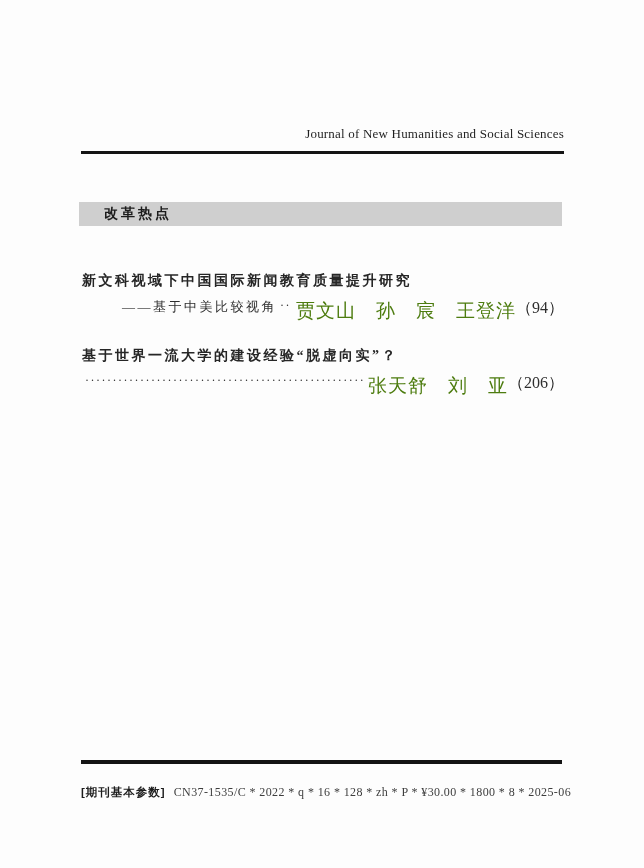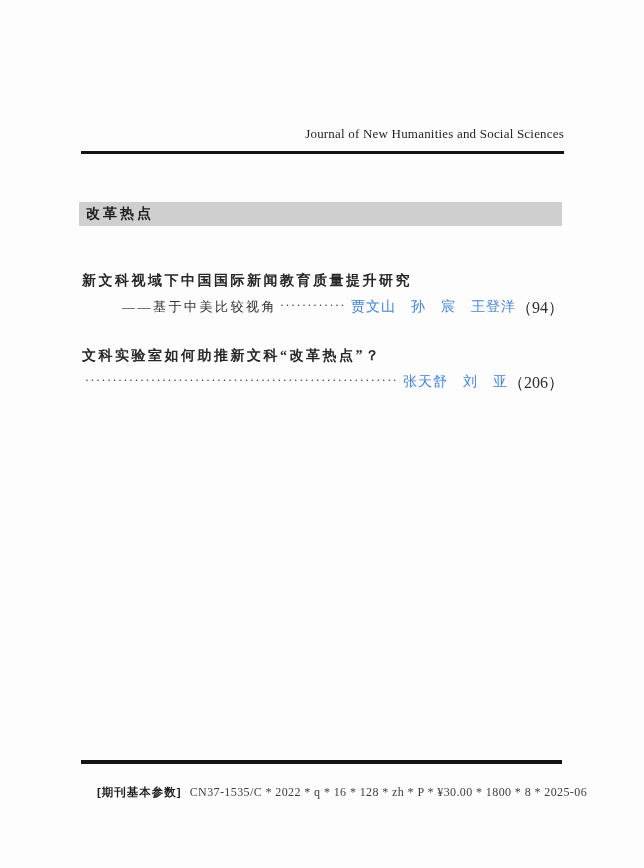--- a/index.html
+++ b/index.html
@@ -29,21 +29,21 @@
     border-bottom: 1.5px solid #141414;
   }
 
   .section-bar {
     position: absolute;
     top: 202px; left: 79px; right: 82px;
     height: 24px;
     background: #cfcfcf;
     display: flex;
     align-items: center;
-    padding-left: 7px;
+    padding-left: 25px;
   }
   .section-label {
     font-family: "Liberation Sans", "DejaVu Sans", sans-serif;
     font-weight: bold;
     font-size: 14px;
     letter-spacing: 3px;
     color: #1c1c1c;
   }
 
   .article { position: absolute; left: 82px; right: 80px; }
@@ -73,41 +73,41 @@
   .dot-leader {
     flex: 1 1 0;
     overflow: hidden;
     font-size: 12px;
     letter-spacing: 1.5px;
     color: #333;
     margin: 0 5px 0 3px;
     white-space: nowrap;
   }
   .article-authors {
-    font-size: 14px;
+    font-size: 19px;
     letter-spacing: 1px;
-    color: #3b82f6;
+    color: #4d7c0f;
     flex: 0 0 auto;
   }
   .article-page {
     font-size: 16px;
     color: #2e2e2e;
     flex: 0 0 auto;
   }
 
   .footer-rule {
     position: absolute;
     top: 760px; left: 81px; right: 82px;
     height: 1.5px;
     border-top: 2.5px solid #141414;
     border-bottom: 2px solid #141414;
   }
   .footer-line {
     position: absolute;
-    top: 782px; left: 97px; right: 80px;
+    top: 782px; left: 81px; right: 80px;
     white-space: nowrap;
   }
   .footer-label {
     font-family: "Liberation Sans", "DejaVu Sans", sans-serif;
     font-weight: bold;
     font-size: 11.5px;
     letter-spacing: 1px;
     color: #1d1d1d;
   }
   .footer-params {
@@ -134,21 +134,21 @@
     <div class="article-title">新文科视域下中国国际新闻教育质量提升研究</div>
     <div class="article-sub-row">
       <span class="article-subtitle">——基于中美比较视角</span>
       <span class="dot-leader">····································································</span>
       <span class="article-authors">贾文山　孙　宸　王登洋</span>
       <span class="article-page">（94）</span>
     </div>
   </div>
 
   <div class="article article-2">
-    <div class="article-title">文科实验室如何助推新文科“改革热点”？</div>
+    <div class="article-title">基于世界一流大学的建设经验“脱虚向实”？</div>
     <div class="article-sub-row">
       <span class="dot-leader">····································································</span>
       <span class="article-authors">张天舒　刘　亚</span>
       <span class="article-page">（206）</span>
     </div>
   </div>
 
   <div class="footer-rule"></div>
 
   <div class="footer-line">

